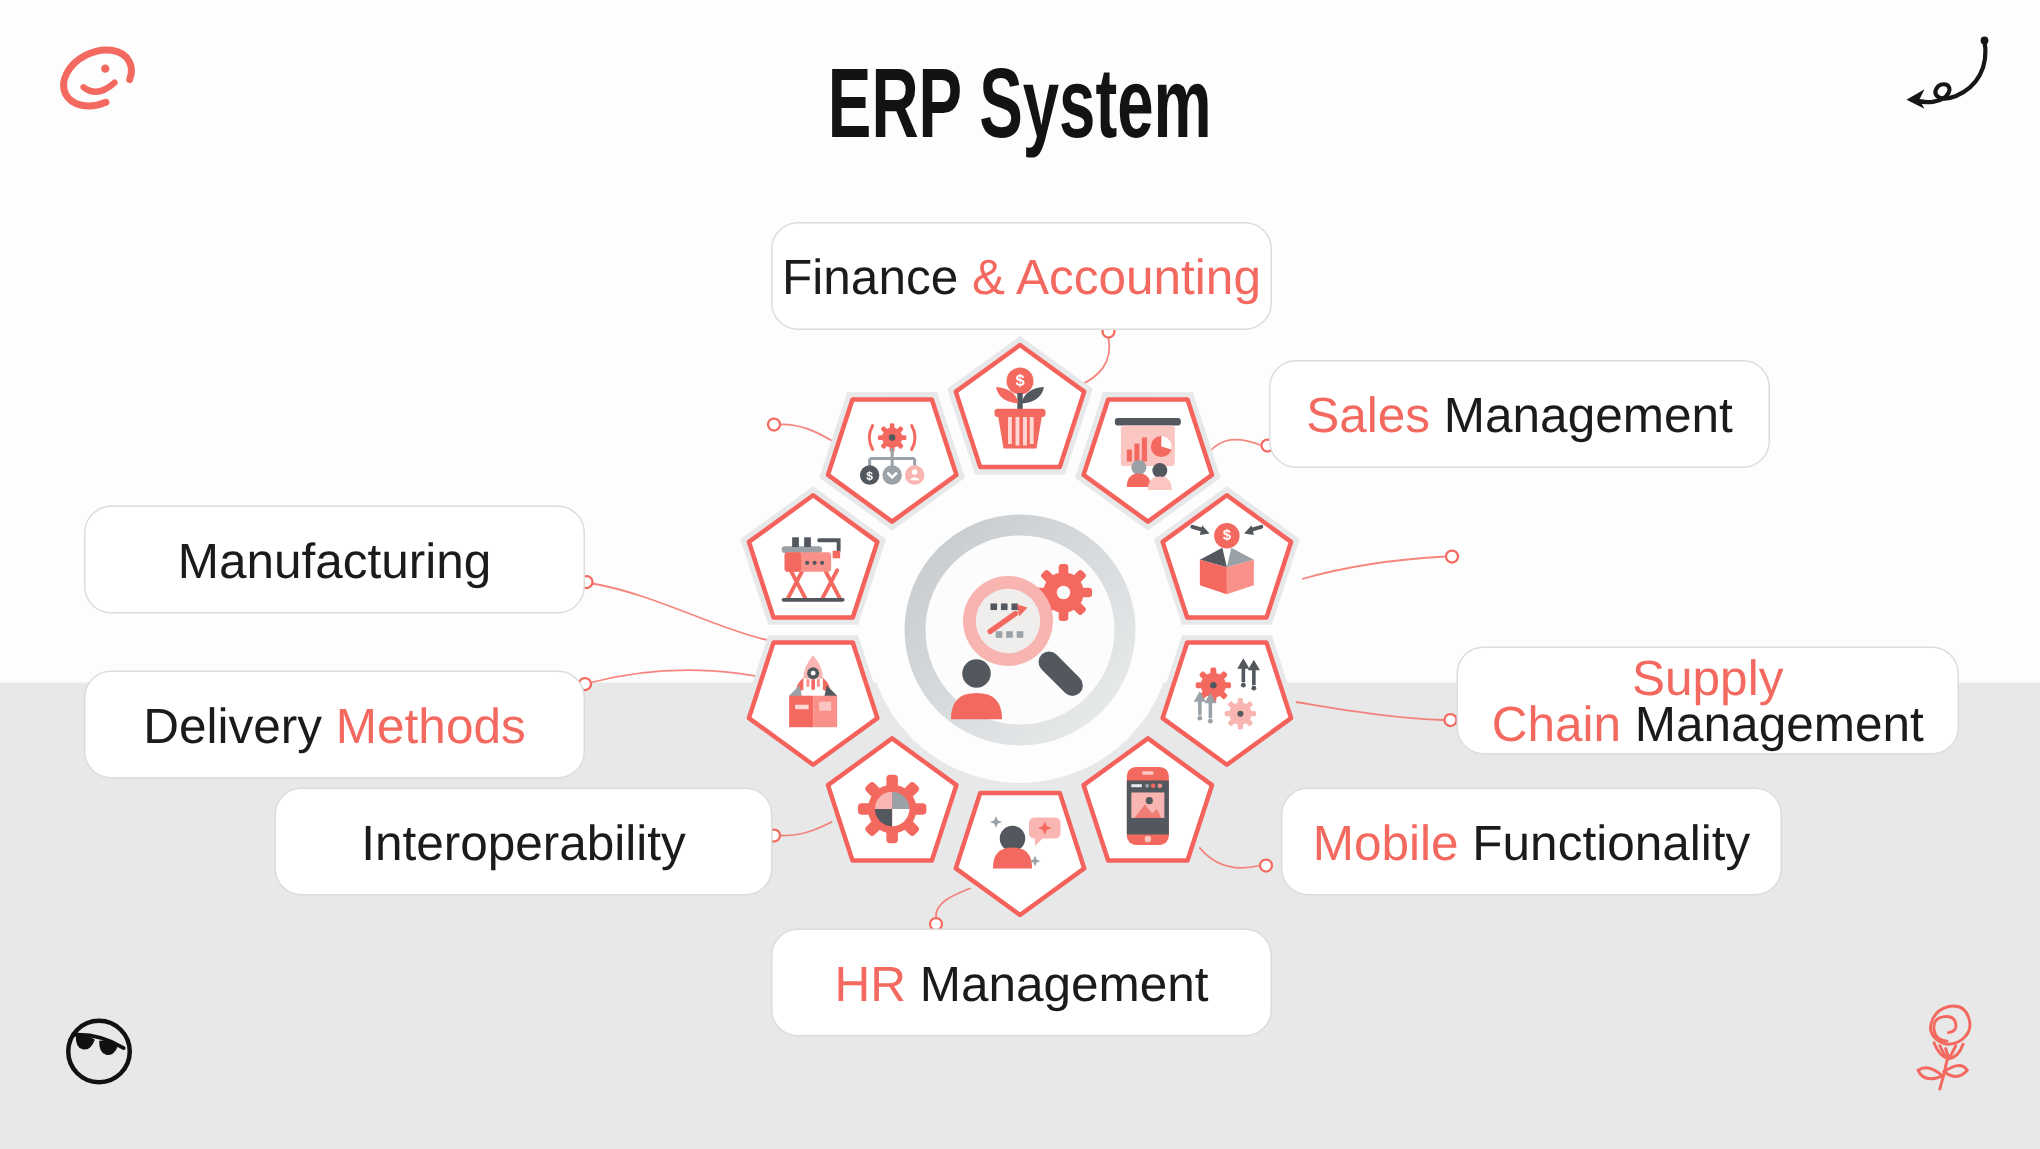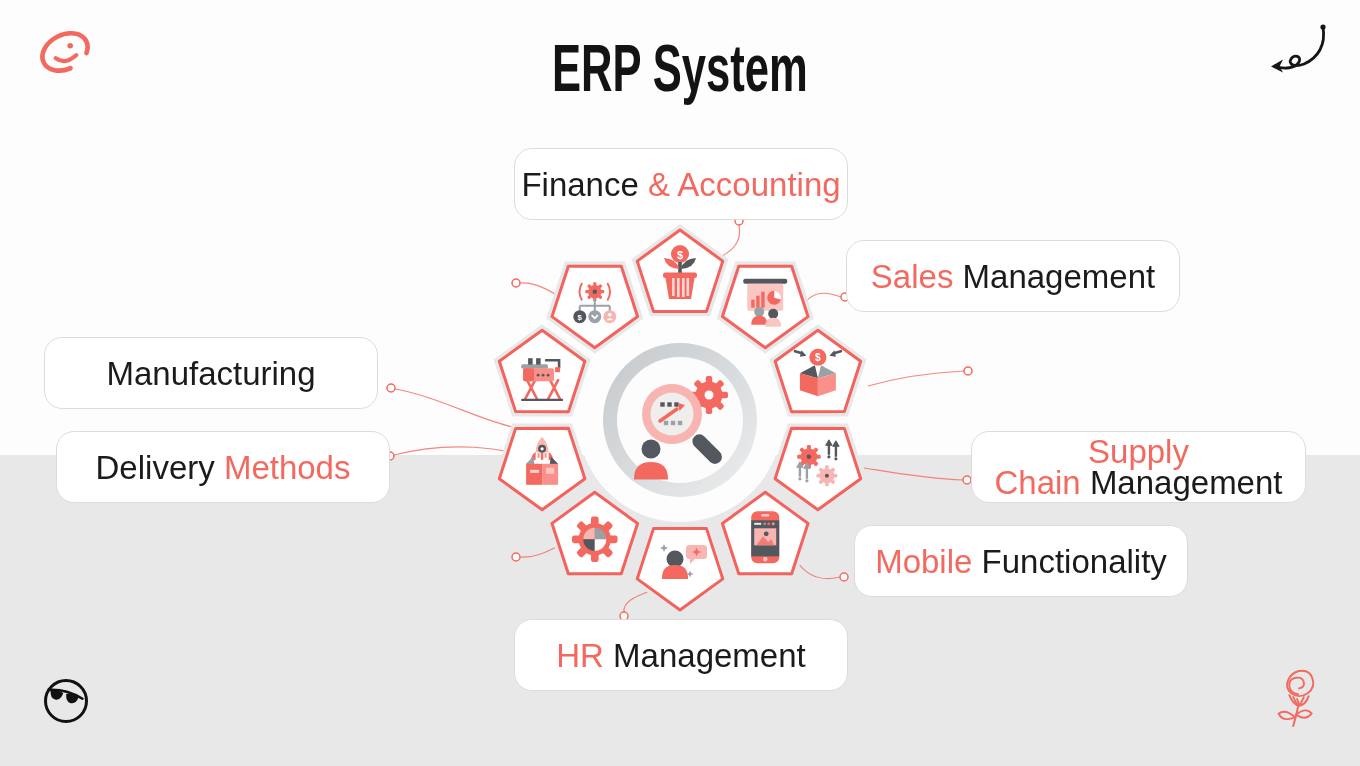--- a/index.html
+++ b/index.html
@@ -8,22 +8,22 @@
   .band{position:absolute;left:0;top:455px;width:1360px;height:311px;background:#e8e8e8;}
   .title{position:absolute;left:0;right:0;top:30px;text-align:center;margin:0;}
   .title span{display:inline-block;transform:scaleX(0.66);transform-origin:center;
               font-size:66px;font-weight:bold;color:#131313;letter-spacing:0px;}
   .label-box{position:absolute;height:70px;background:#ffffff;border:1.5px solid #dcdcdc;
              border-radius:18px;display:grid;place-items:center;z-index:5;}
   .label-box .txt{font-size:33px;color:#1b1b1b;text-align:center;line-height:31px;white-space:pre-wrap;}
   .label-box .txt span[data-tone="accent"]{color:#f4695f;}
   .pos-finance{left:514px;top:148px;width:332px}
   .pos-integration{left:183px;top:242px;width:330px}
-  .pos-manufacturing{left:44px;top:337px;width:332px}
-  .pos-delivery{left:56px;top:431px;width:332px}
+  .pos-manufacturing{left:56px;top:337px;width:332px}
+  .pos-delivery{left:56px;top:447px;width:332px}
   .pos-interop{left:183px;top:525px;width:330px}
   .pos-hr{left:514px;top:619px;width:332px}
   .pos-sales{left:846px;top:240px;width:332px}
   .pos-inventory{left:971px;top:337px;width:333px}
   .pos-supply{left:971px;top:431px;width:333px}
   .pos-mobile{left:854px;top:525px;width:332px}
   .connectors{position:absolute;left:0;top:0;z-index:3;pointer-events:none;}
   .cluster{position:absolute;left:480px;top:220px;z-index:4;}
   .doodle{position:absolute;z-index:6;}
   .pent-back{fill:#e6e8e9;}
@@ -327,20 +327,23 @@
 
   <div class="label-box pos-finance">
     <div class="txt"><span data-tone="dark">Finance </span><span data-tone="accent">&amp; Accounting</span></div>
   </div>
   <div class="label-box pos-manufacturing">
     <div class="txt"><span data-tone="dark">Manufacturing</span></div>
   </div>
   <div class="label-box pos-delivery">
     <div class="txt"><span data-tone="dark">Delivery </span><span data-tone="accent">Methods</span></div>
   </div>
+  <div class="label-box pos-interop">
+    <div class="txt"><span data-tone="dark">Interoperability</span></div>
+  </div>
   <div class="label-box pos-hr">
     <div class="txt"><span data-tone="accent">HR </span><span data-tone="dark">Management</span></div>
   </div>
   <div class="label-box pos-sales">
     <div class="txt"><span data-tone="accent">Sales </span><span data-tone="dark">Management</span></div>
   </div>
   <div class="label-box pos-supply">
     <div class="txt"><span data-tone="accent">Supply</span><br><span data-tone="accent">Chain </span><span data-tone="dark">Management</span></div>
   </div>
   <div class="label-box pos-mobile">

